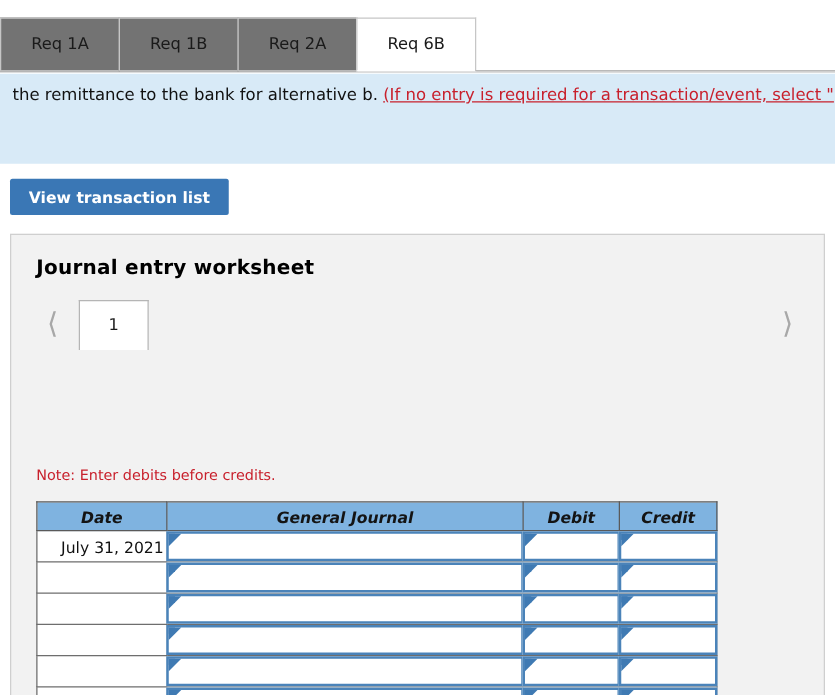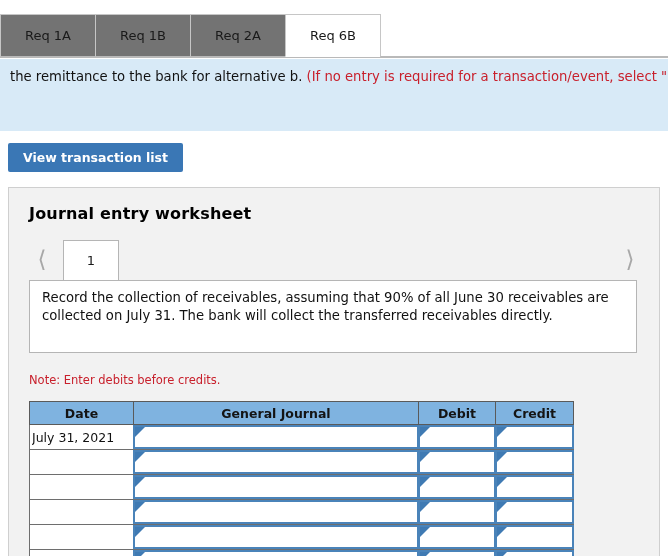--- a/index.html
+++ b/index.html
@@ -77,20 +77,21 @@
     line-height: 19px;
     color: #111111;
     white-space: nowrap;
     overflow: hidden;
   }
   .instructions .line {
     white-space: nowrap;
   }
   .red {
     color: #c8202c;
+    text-decoration: underline;
   }
 
   
   .btn-primary {
     position: absolute;
     left: 8px;
     top: 143px;
     height: 29px;
     padding: 10px 15px;
     background: #3a77b5;
@@ -206,20 +207,21 @@
   }
   .jtable th {
     background: #7fb3e0;
     border: 1px solid #5a5a5a;
     height: 22px;
     font-size: 12.5px;
     font-weight: bold;
     color: #141414;
     text-align: center;
     padding: 0;
+    font-style: italic;
   }
   .col-date   { width: 104px; }
   .col-gj     { width: 285px; }
   .col-debit  { width: 77px; }
   .col-credit { width: 78px; }
 
   .jtable td {
     padding: 0;
     height: 24px;
     border: 1px solid #6e6e6e;
@@ -265,21 +267,21 @@
   }
   .dateinput {
     width: 100%;
     height: 100%;
     box-sizing: border-box;
     border: none;
     outline: none;
     background: transparent;
     font-family: "DejaVu Sans", "Liberation Sans", sans-serif;
     font-size: 12.5px;
-    text-align: left;
+    text-align: right;
     color: #111111;
   }
 </style>
 </head>
 <body>
 
 <div class="page">
 
   <div class="tabstrip">
     <div class="tab">Req 1A</div>
@@ -298,21 +300,20 @@
   <div class="panel">
 
     <div class="panel-title">Journal entry worksheet</div>
 
     <div class="pager">
       <div class="pager-arrow pager-prev">⟨</div>
       <div class="pager-tab">1</div>
       <div class="pager-arrow pager-next">⟩</div>
     </div>
 
-    <div class="descbox">Record the collection of receivables, assuming that 90% of all June 30 receivables are collected on July 31. The bank will collect the transferred receivables directly.</div>
 
     <div class="note">Note: Enter debits before credits.</div>
 
     <table class="jtable">
       <colgroup>
         <col class="col-date">
         <col class="col-gj">
         <col class="col-debit">
         <col class="col-credit">
       </colgroup>

